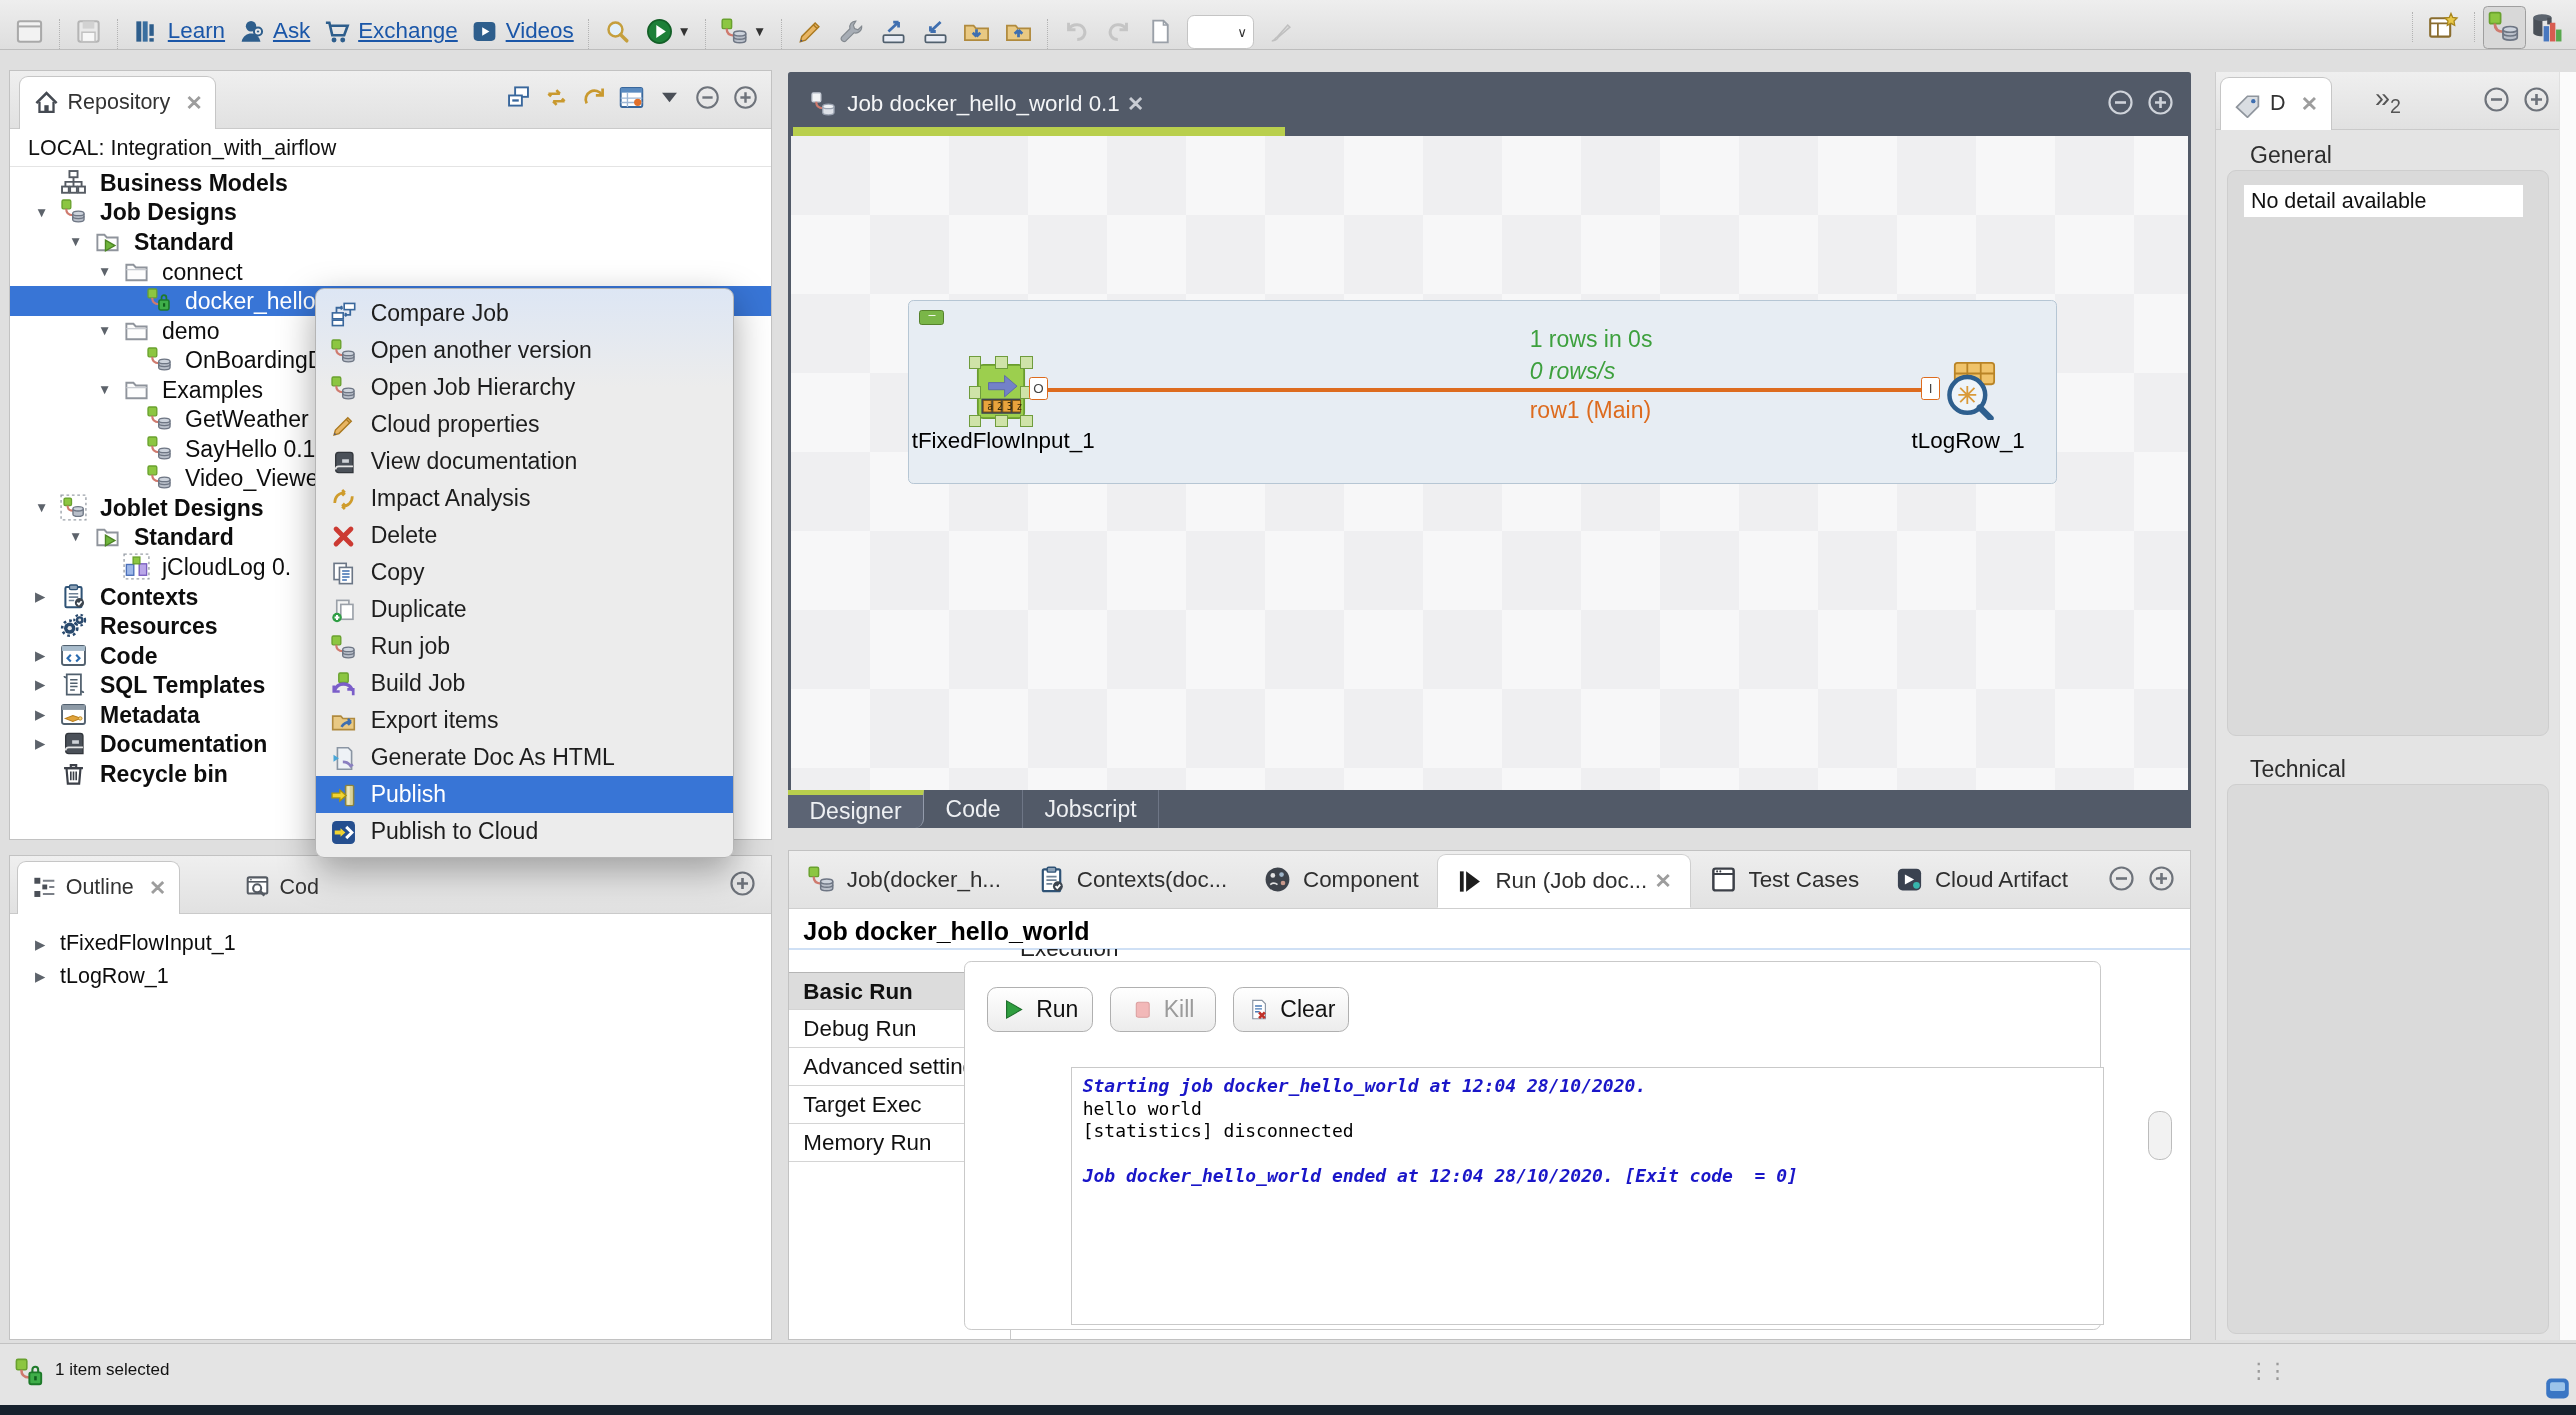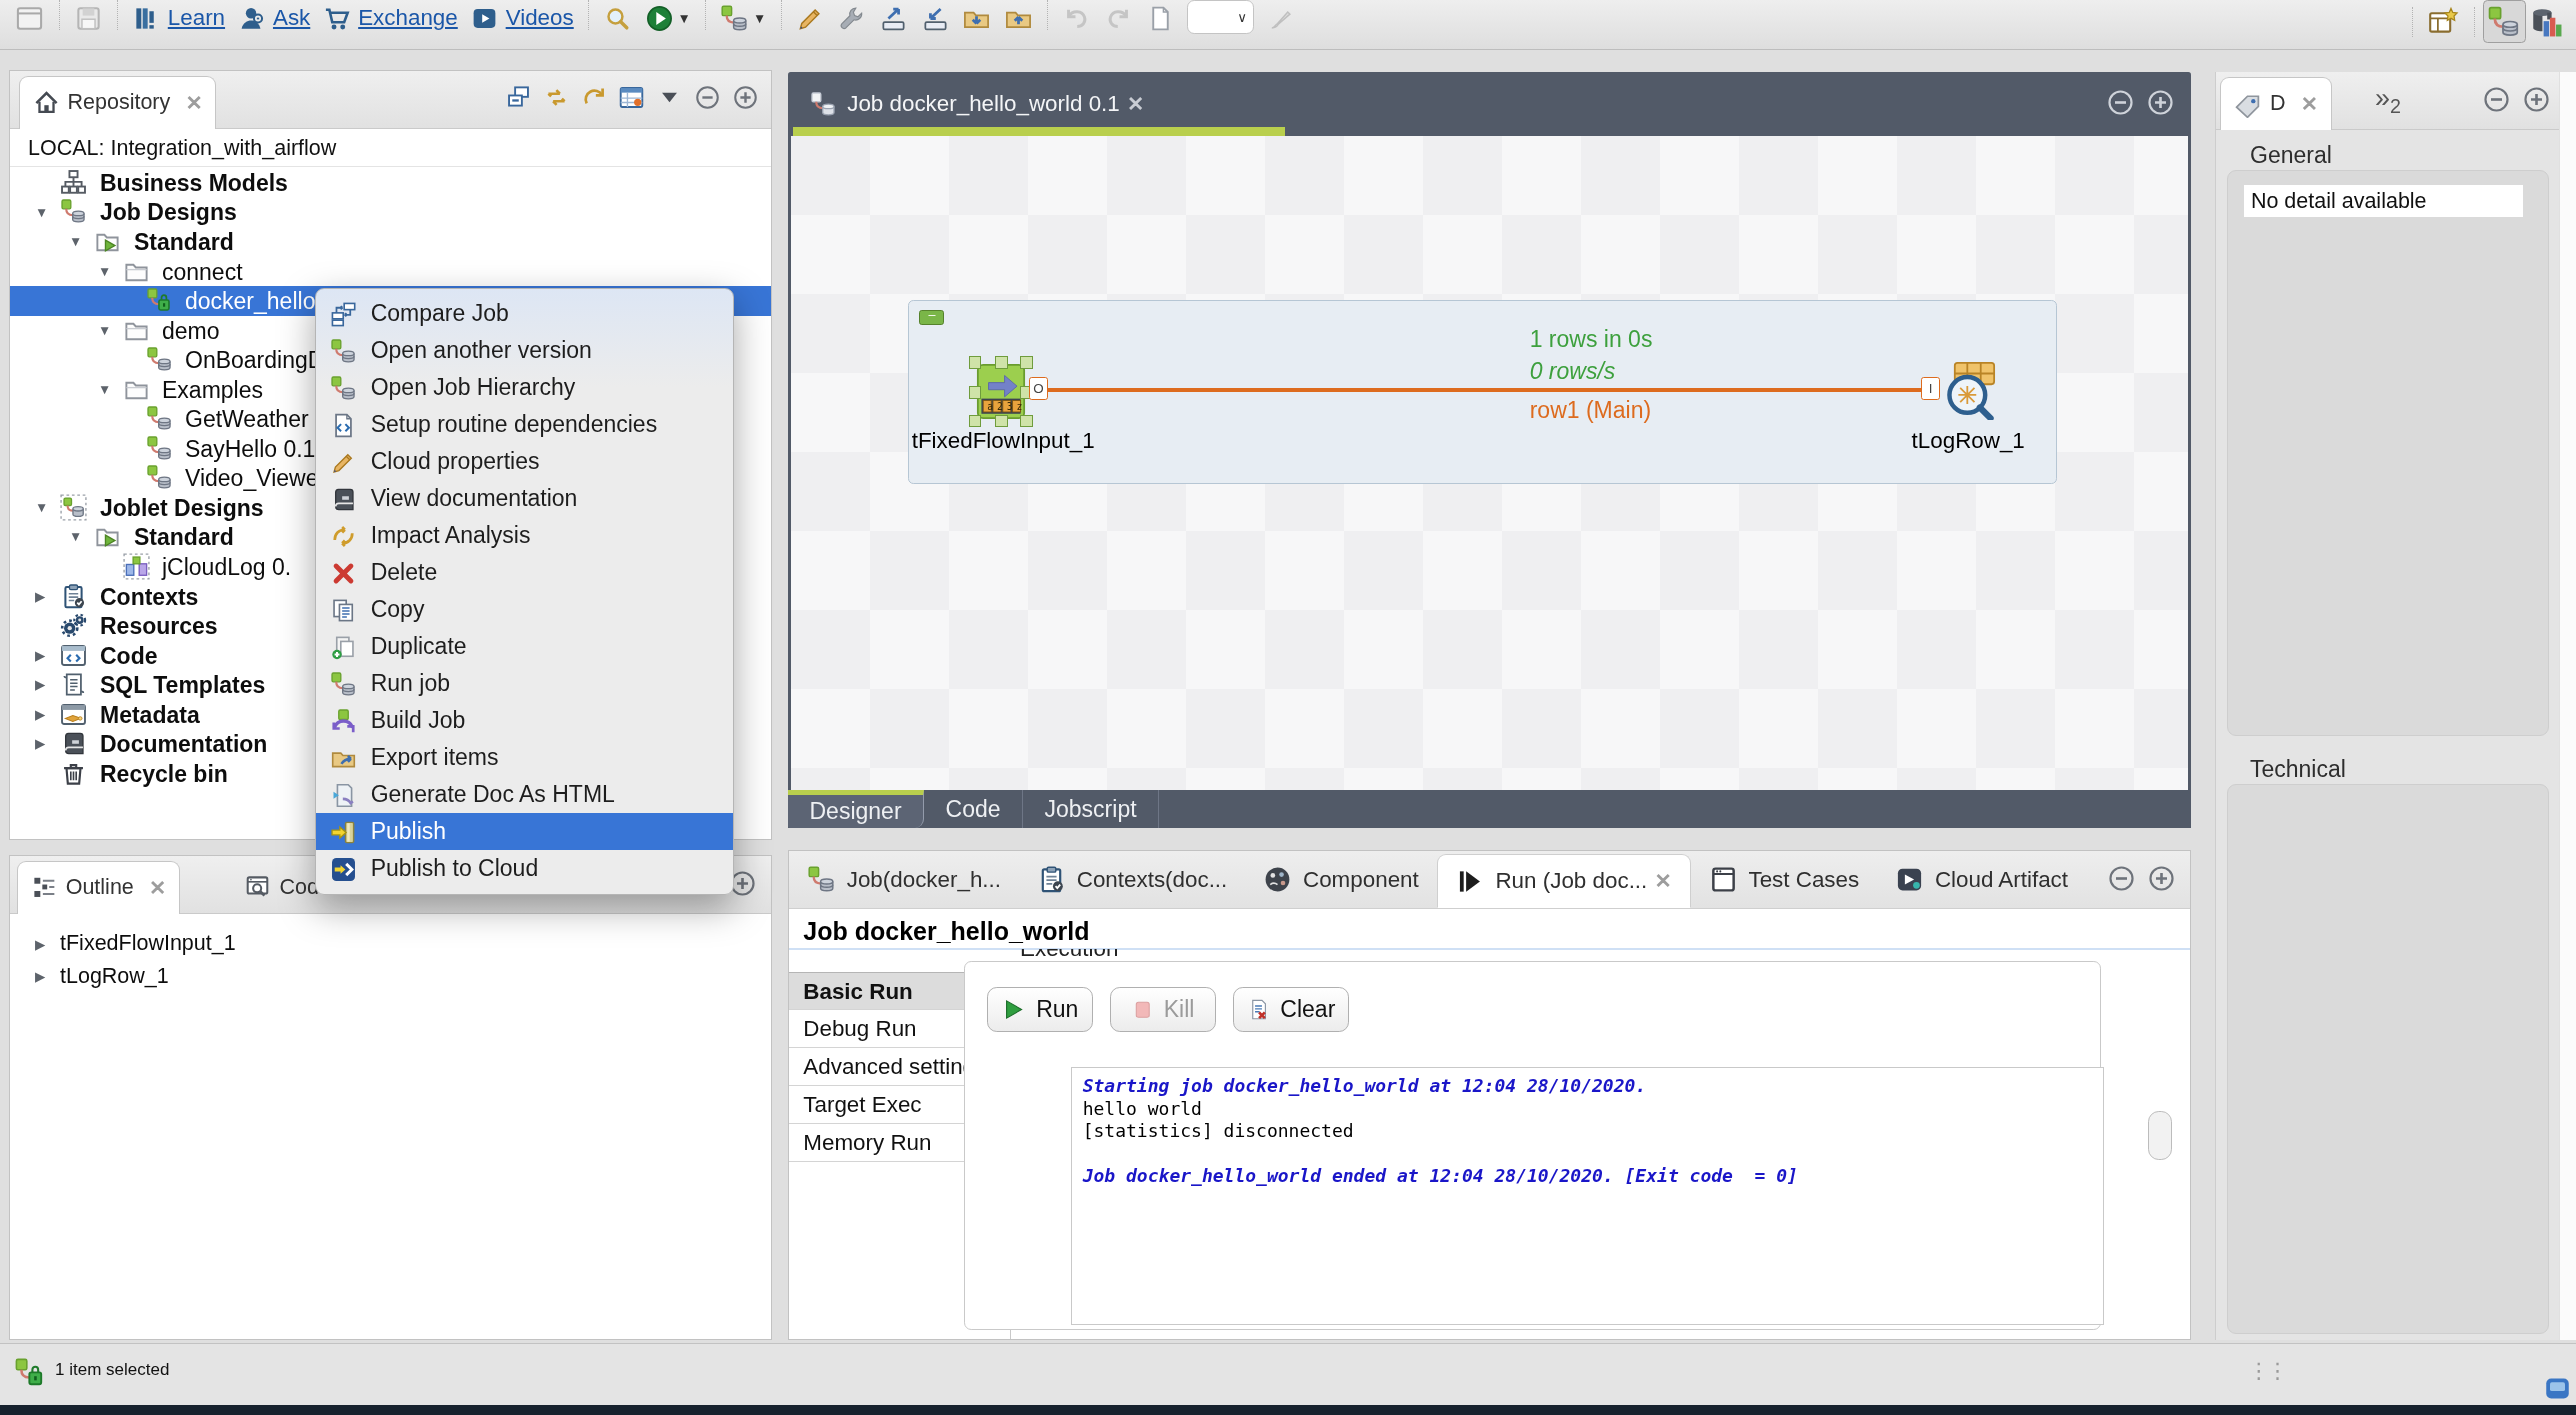--- a/index.html
+++ b/index.html
@@ -4,21 +4,21 @@
 <style>
   html,body{margin:0;padding:0}
   body{width:2576px;height:1416px;position:relative;overflow:hidden;background:#dfdfdf;
        font-family:"Liberation Sans",sans-serif;color:#222}
   .abs{position:absolute}
   svg.ic{display:inline-block;vertical-align:middle;flex:none}
 
   
   #toolbar{position:absolute;left:0;top:0;width:2576px;height:50px;
     background:linear-gradient(#eeeeee,#dedede);border-bottom:0.9px solid #bdbdbd;
-    display:flex;align-items:flex-start;padding:0 9px;box-sizing:border-box}
+    display:flex;align-items:flex-end;padding:0 9px;box-sizing:border-box}
   .tb-item{display:flex;align-items:center;margin:0 6.3px;height:36px}
   .tb-sep{width:0;height:30px;border-left:1.8px dotted #b3b3b3;margin:0 8px}
   .tb-link{color:#1a56a8;text-decoration:underline;font-size:22.4px;margin-left:6.3px;white-space:nowrap}
   .dd-caret{font-size:13.4px;color:#333;margin-left:3.6px}
   .tb-combo{width:59px;height:32px;background:#fff;border:0.9px solid #c4c4c4;border-radius:7.2px;
     display:flex;align-items:center;justify-content:flex-end;padding-right:5.4px;color:#777;font-size:16px}
   .tb-right{margin-left:auto;display:flex;align-items:center}
   .persp-btn{padding:3.6px;display:flex;align-items:center}
   .persp-btn.selected{border:1.8px solid #9f9f9f;background:#d8d8d8;border-radius:4.5px}
 
@@ -860,28 +860,20 @@
           <rect x="1.5" y="1.5" width="6.5" height="6.5" rx="1" fill="#8cc641" stroke="#69a12e"></rect>
           <path d="M4.6 8 C4.6 12.6 8 12.8 9.6 12.8" fill="none" stroke="#cf7a6e" stroke-width="1.6"></path>
           <path d="M9.4 11.4v4.6c0 .95 1.9 1.7 4.2 1.7s4.2-.75 4.2-1.7v-4.6" fill="#b9bfc9" stroke="#6e7684"></path>
           <ellipse cx="13.6" cy="11.4" rx="4.2" ry="1.7" fill="#cdd3dc" stroke="#6e7684"></ellipse>
           <path d="M9.4 13.6c0 .95 1.9 1.7 4.2 1.7s4.2-.75 4.2-1.7" fill="none" stroke="#6e7684"></path>
         </svg></span>
       <span>Open Job Hierarchy</span>
     </div>
     <div class="mitem">
       <span class="mi"><svg class="ic" width="27" height="27" viewBox="0 0 20 20">
-          <path d="M4.5 2h8l3 3v13h-11z" fill="#fff" stroke="#6b7686" stroke-width="1.3"></path>
-          <path d="M12.5 2v3h3" fill="none" stroke="#6b7686"></path>
-          <path d="M8.2 9l-2.6 2.6 2.6 2.6M11.4 9l2.6 2.6-2.6 2.6" stroke="#2b6cb0" stroke-width="1.5" fill="none"></path>
-        </svg></span>
-      <span>Setup routine dependencies</span>
-    </div>
-    <div class="mitem">
-      <span class="mi"><svg class="ic" width="27" height="27" viewBox="0 0 20 20">
           <path d="M3 17l1-3.6 9.2-9.2 2.6 2.6L6.6 16z" fill="#e8b563" stroke="#a9781f" stroke-width="1"></path>
           <path d="M12 5.4l2.6 2.6" stroke="#a9781f" stroke-width="1"></path>
           <path d="M3 17l1.5-.5-1-1z" fill="#2a4a9c"></path>
         </svg></span>
       <span>Cloud properties</span>
     </div>
     <div class="mitem">
       <span class="mi"><svg class="ic" width="27" height="27" viewBox="0 0 20 20">
           <path d="M6.3 2.5H15a2 2 0 012 2v13H6.5a2.3 2.3 0 01-2.3-2.3V4.8a2.3 2.3 0 012.1-2.3z" fill="#4a5058" stroke="#32363c"></path>
           <path d="M4.2 15.2c0-1.3 1-2.3 2.3-2.3H17" fill="none" stroke="#e6e6e6" stroke-width="1.2"></path>

